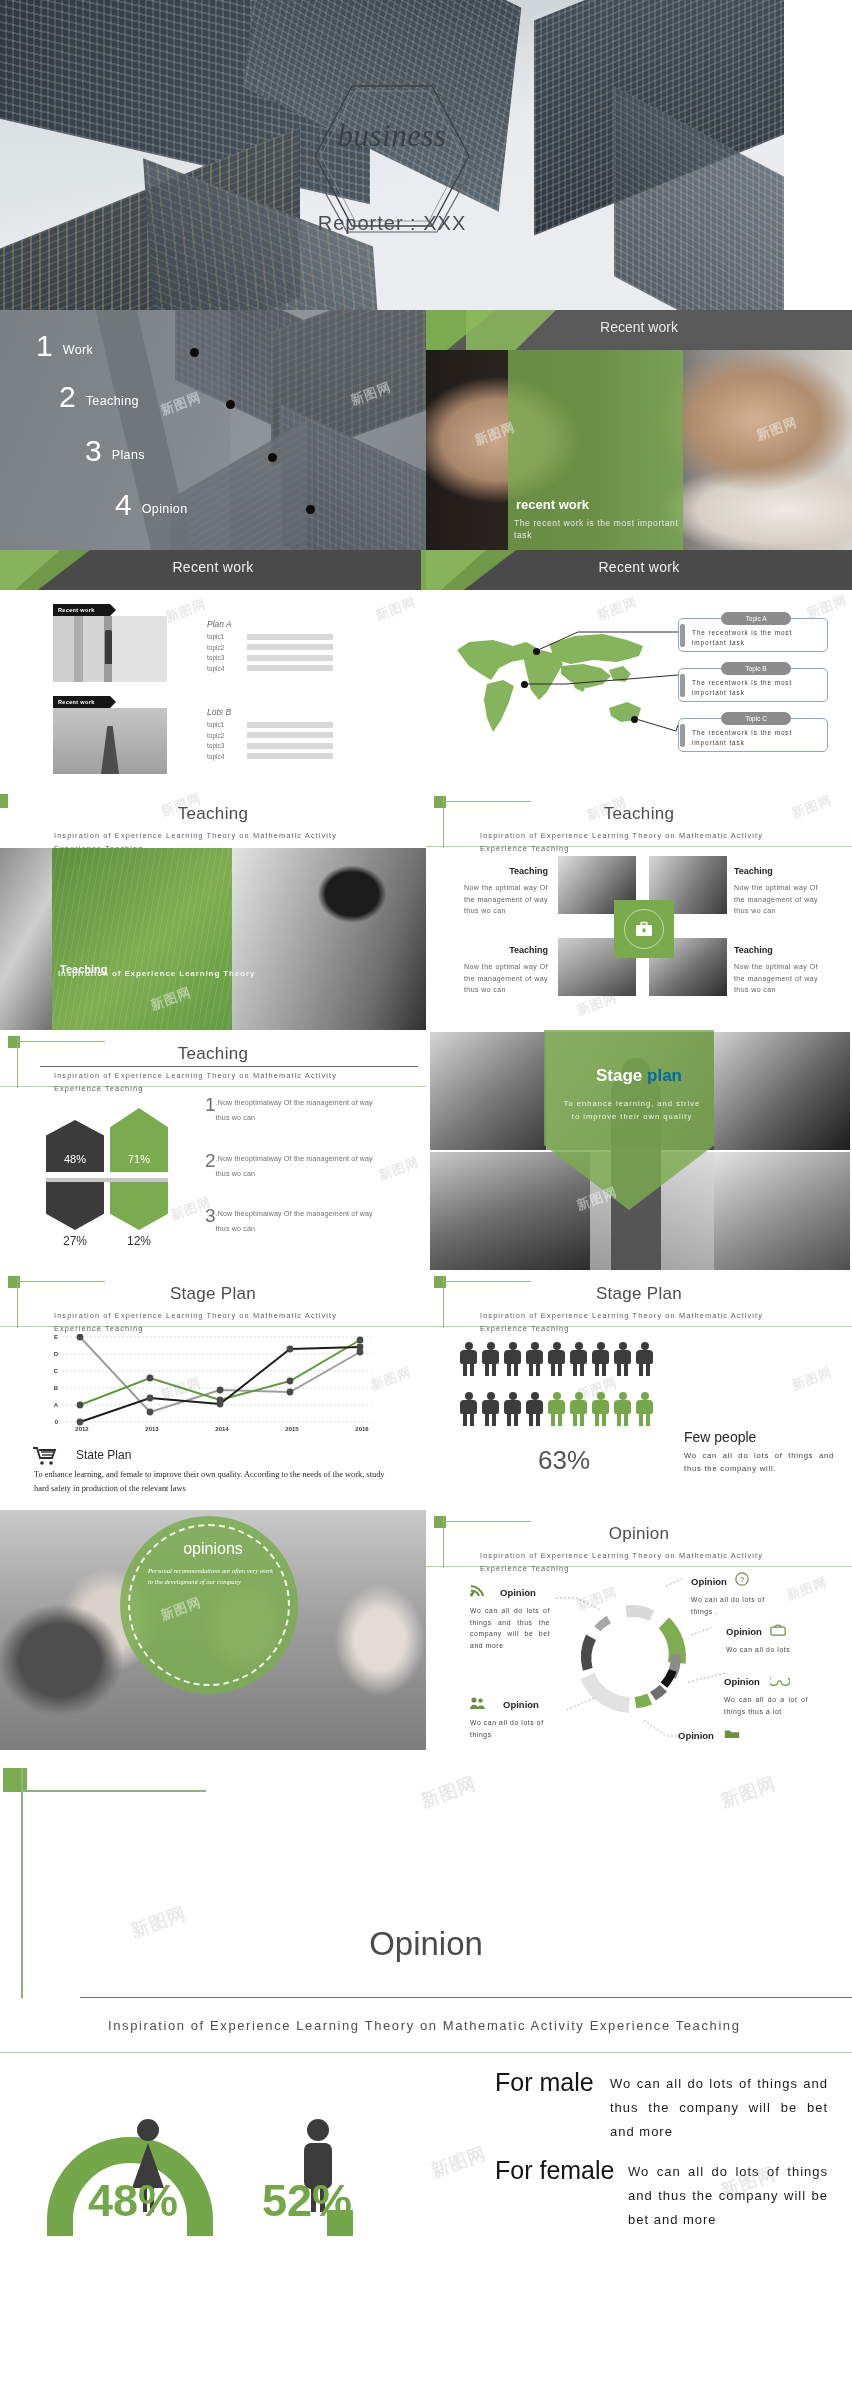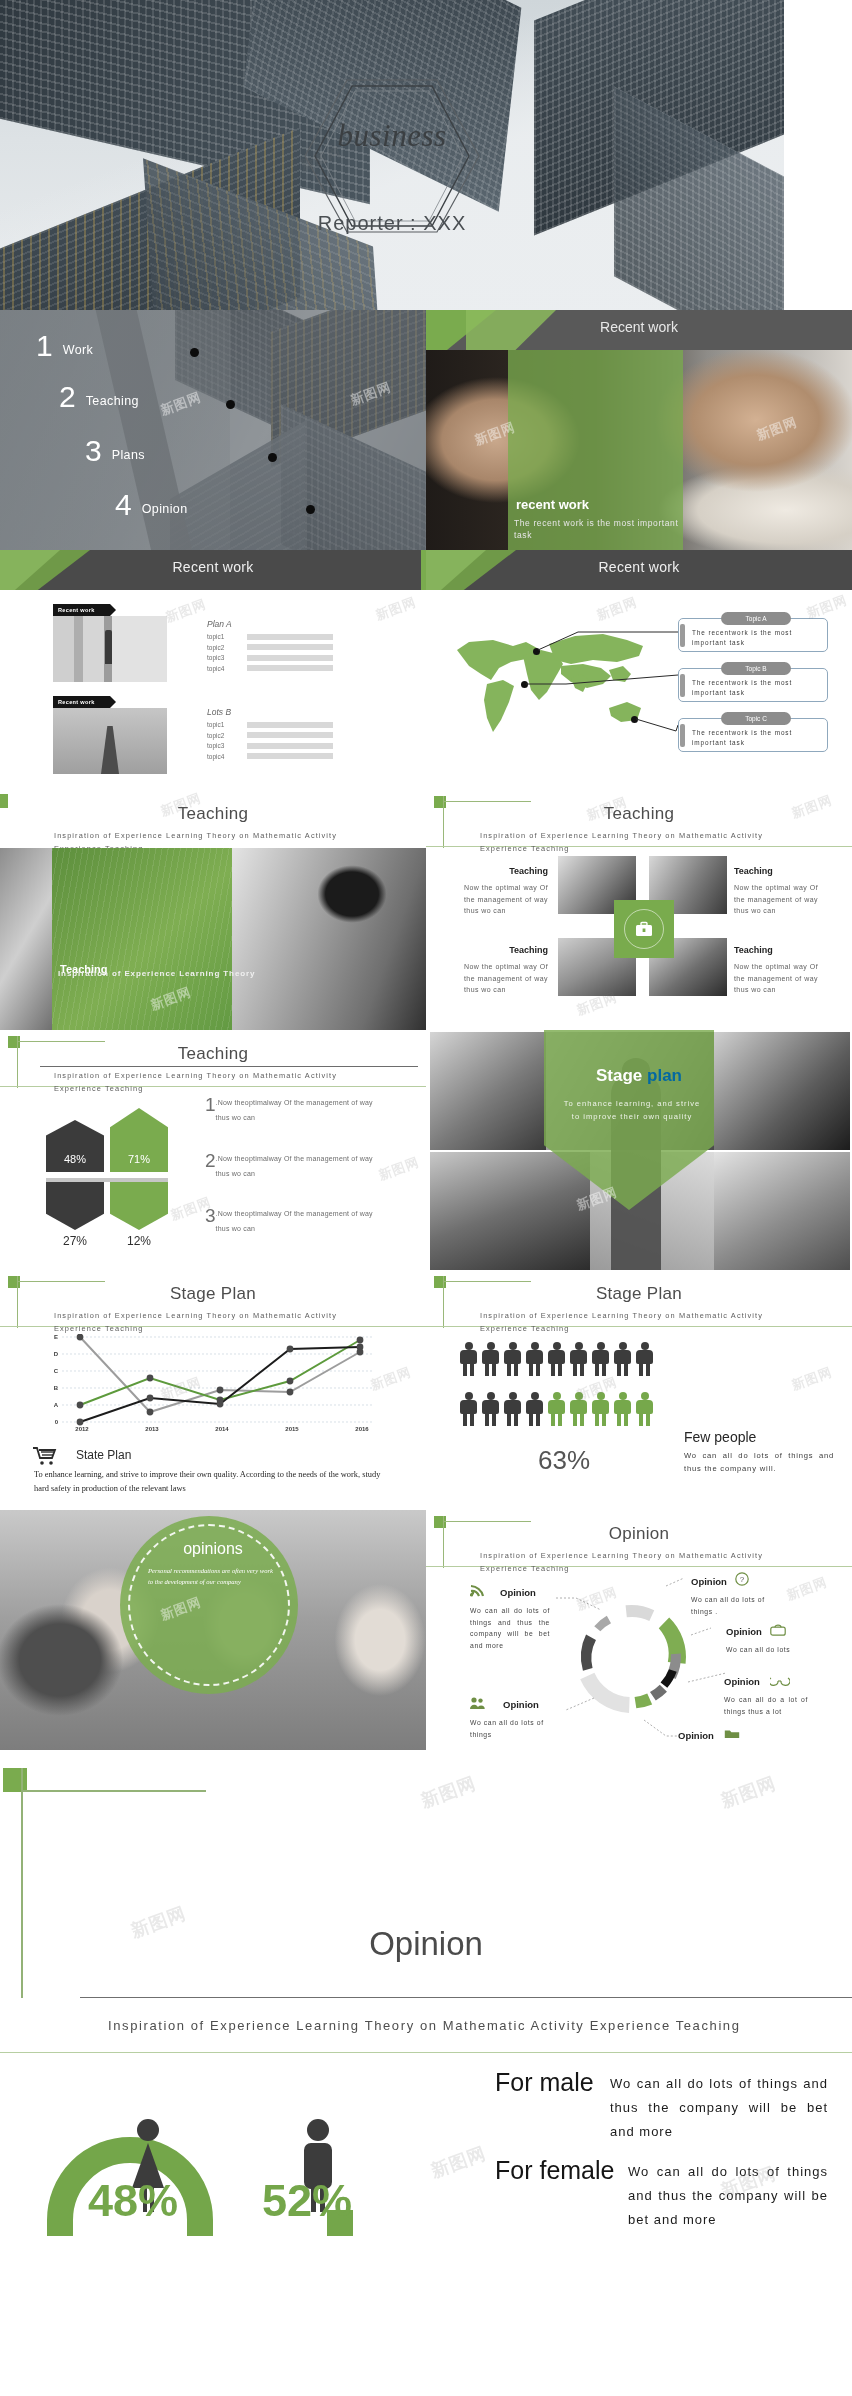--- a/index.html
+++ b/index.html
@@ -712,21 +712,21 @@
       <div class="cart-icon">
         <svg width="26" height="20" viewBox="0 0 26 20">
             <path d="M1 2 h4 l3 10 h12 l3 -8 H7" fill="none" stroke="#2b2b2b" stroke-width="1.8"></path>
             <line x1="9" y1="6" x2="22" y2="6" stroke="#2b2b2b" stroke-width="1.4"></line>
             <line x1="10" y1="9" x2="21" y2="9" stroke="#2b2b2b" stroke-width="1.4"></line>
             <circle cx="10" cy="17" r="1.8" fill="#2b2b2b"></circle>
             <circle cx="19" cy="17" r="1.8" fill="#2b2b2b"></circle>
           </svg>
       </div>
       <div class="state-plan-h">State Plan</div>
-      <div class="state-plan-p">To enhance learning, and strive to improve their own quality. According to the needs of the work, study hard safety in production of the relevant laws</div>
+      <div class="state-plan-p">To enhance learning, and female to improve their own quality. According to the needs of the work, study hard safety in production of the relevant laws</div>
       <div class="wm dark" style="left:160px;top:110px;">新图网</div>
       <div class="wm dark" style="left:370px;top:100px;">新图网</div>
     </div>
 
     <div class="half">
       <div class="frame-tick"></div>
       <div class="frame-v"></div>
       <div class="frame-h"></div>
       <div class="frame-hline"></div>
       <div class="sl-title">Stage Plan</div>

